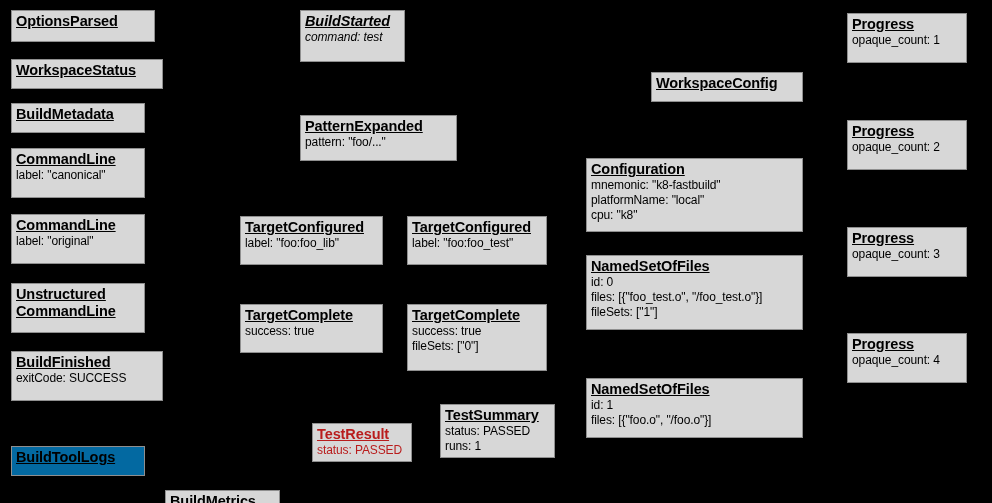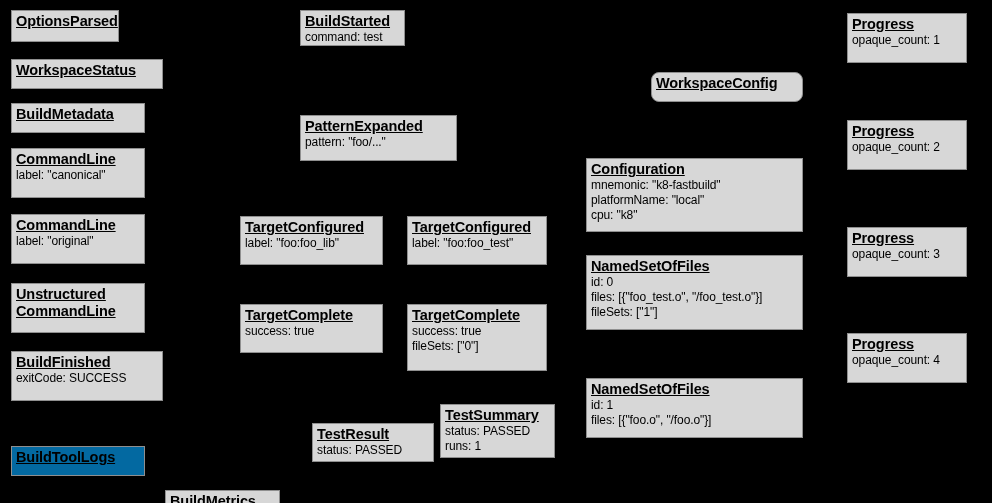--- a/index.html
+++ b/index.html
@@ -36,21 +36,21 @@
     font-weight: normal;
     line-height: 15px;
     white-space: pre;
     letter-spacing: -0.1px;
   }
 </style>
 </head>
 <body>
 
 <div id="canvas" style="background: rgb(0, 0, 0);">
-    <div class="node" style="left: 11px; top: 10px; width: 108px; height: 32px; background: rgb(215, 215, 215); border-color: rgb(143, 143, 143); color: rgb(0, 0, 0);">
+    <div class="node" style="left: 11px; top: 10px; width: 144px; height: 32px; background: rgb(215, 215, 215); border-color: rgb(143, 143, 143); color: rgb(0, 0, 0);">
       <div class="node-title">OptionsParsed</div>
     </div>
     <div class="node" style="left: 11px; top: 59px; width: 152px; height: 30px; background: rgb(215, 215, 215); border-color: rgb(143, 143, 143); color: rgb(0, 0, 0);">
       <div class="node-title">WorkspaceStatus</div>
     </div>
     <div class="node" style="left: 11px; top: 103px; width: 134px; height: 30px; background: rgb(215, 215, 215); border-color: rgb(143, 143, 143); color: rgb(0, 0, 0);">
       <div class="node-title">BuildMetadata</div>
     </div>
     <div class="node" style="left: 11px; top: 148px; width: 134px; height: 50px; background: rgb(215, 215, 215); border-color: rgb(143, 143, 143); color: rgb(0, 0, 0);">
       <div class="node-title">CommandLine</div>
@@ -67,21 +67,21 @@
     <div class="node" style="left: 11px; top: 351px; width: 152px; height: 50px; background: rgb(215, 215, 215); border-color: rgb(143, 143, 143); color: rgb(0, 0, 0);">
       <div class="node-title">BuildFinished</div>
       <div class="node-field">exitCode: SUCCESS</div>
     </div>
     <div class="node" style="left: 11px; top: 446px; width: 134px; height: 30px; background: #0369a1; border-color: rgb(143, 143, 143); color: rgb(0, 0, 0);">
       <div class="node-title">BuildToolLogs</div>
     </div>
     <div class="node" style="left: 165px; top: 446px; width: 115px; height: 30px; background: rgb(215, 215, 215); border-color: rgb(143, 143, 143); color: rgb(0, 0, 0); margin-top: 44px;">
       <div class="node-title">BuildMetrics</div>
     </div>
-    <div class="node" style="left: 300px; top: 10px; width: 105px; height: 36px; background: rgb(215, 215, 215); border-color: rgb(143, 143, 143); color: rgb(0, 0, 0);">
+    <div class="node" style="left: 300px; top: 10px; width: 105px; height: 52px; background: rgb(215, 215, 215); border-color: rgb(143, 143, 143); color: rgb(0, 0, 0); font-style: italic;">
       <div class="node-title">BuildStarted</div>
       <div class="node-field">command: test</div>
     </div>
     <div class="node" style="left: 300px; top: 115px; width: 157px; height: 46px; background: rgb(215, 215, 215); border-color: rgb(143, 143, 143); color: rgb(0, 0, 0);">
       <div class="node-title">PatternExpanded</div>
       <div class="node-field">pattern: "foo/..."</div>
     </div>
     <div class="node" style="left: 240px; top: 216px; width: 143px; height: 49px; background: rgb(215, 215, 215); border-color: rgb(143, 143, 143); color: rgb(0, 0, 0);">
       <div class="node-title">TargetConfigured</div>
       <div class="node-field">label: "foo:foo_lib"</div>
@@ -92,30 +92,30 @@
     </div>
     <div class="node" style="left: 240px; top: 304px; width: 143px; height: 49px; background: rgb(215, 215, 215); border-color: rgb(143, 143, 143); color: rgb(0, 0, 0);">
       <div class="node-title">TargetComplete</div>
       <div class="node-field">success: true</div>
     </div>
     <div class="node" style="left: 407px; top: 304px; width: 140px; height: 67px; background: rgb(215, 215, 215); border-color: rgb(143, 143, 143); color: rgb(0, 0, 0);">
       <div class="node-title">TargetComplete</div>
       <div class="node-field">success: true</div>
       <div class="node-field">fileSets: ["0"]</div>
     </div>
-    <div class="node" style="left: 312px; top: 423px; width: 122px; height: 39px; background: rgb(215, 215, 215); border-color: rgb(143, 143, 143); color: #000000;">
+    <div class="node" style="left: 312px; top: 423px; width: 100px; height: 39px; background: rgb(215, 215, 215); border-color: rgb(143, 143, 143); color: #b91c1c;">
       <div class="node-title">TestResult</div>
       <div class="node-field">status: PASSED</div>
     </div>
     <div class="node" style="left: 440px; top: 404px; width: 115px; height: 54px; background: rgb(215, 215, 215); border-color: rgb(143, 143, 143); color: rgb(0, 0, 0);">
       <div class="node-title">TestSummary</div>
       <div class="node-field">status: PASSED</div>
       <div class="node-field">runs: 1</div>
     </div>
-    <div class="node" style="left: 651px; top: 72px; width: 152px; height: 30px; background: rgb(215, 215, 215); border-color: rgb(143, 143, 143); color: rgb(0, 0, 0); border-radius: 8px;">
+    <div class="node" style="left: 651px; top: 72px; width: 152px; height: 30px; background: rgb(215, 215, 215); border-color: rgb(143, 143, 143); color: rgb(0, 0, 0);">
       <div class="node-title">WorkspaceConfig</div>
     </div>
     <div class="node" style="left: 586px; top: 158px; width: 217px; height: 74px; background: rgb(215, 215, 215); border-color: rgb(143, 143, 143); color: rgb(0, 0, 0);">
       <div class="node-title">Configuration</div>
       <div class="node-field">mnemonic: "k8-fastbuild"</div>
       <div class="node-field">platformName: "local"</div>
       <div class="node-field">cpu: "k8"</div>
     </div>
     <div class="node" style="left: 586px; top: 255px; width: 217px; height: 75px; background: rgb(215, 215, 215); border-color: rgb(143, 143, 143); color: rgb(0, 0, 0);">
       <div class="node-title">NamedSetOfFiles</div>

